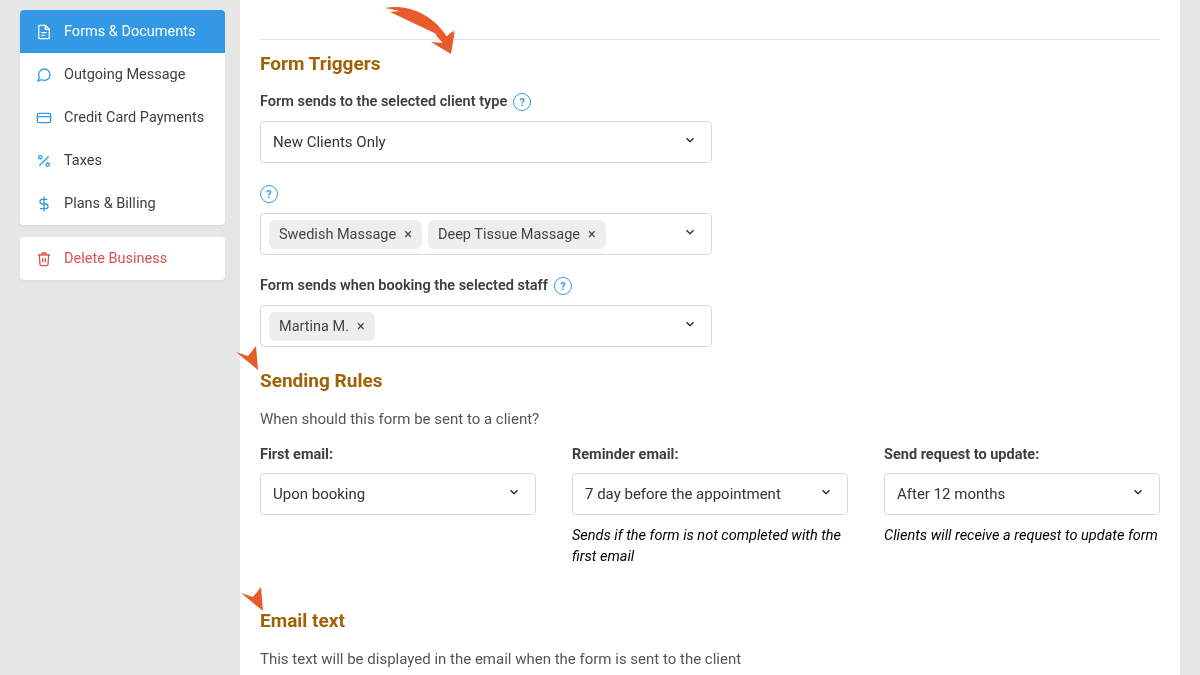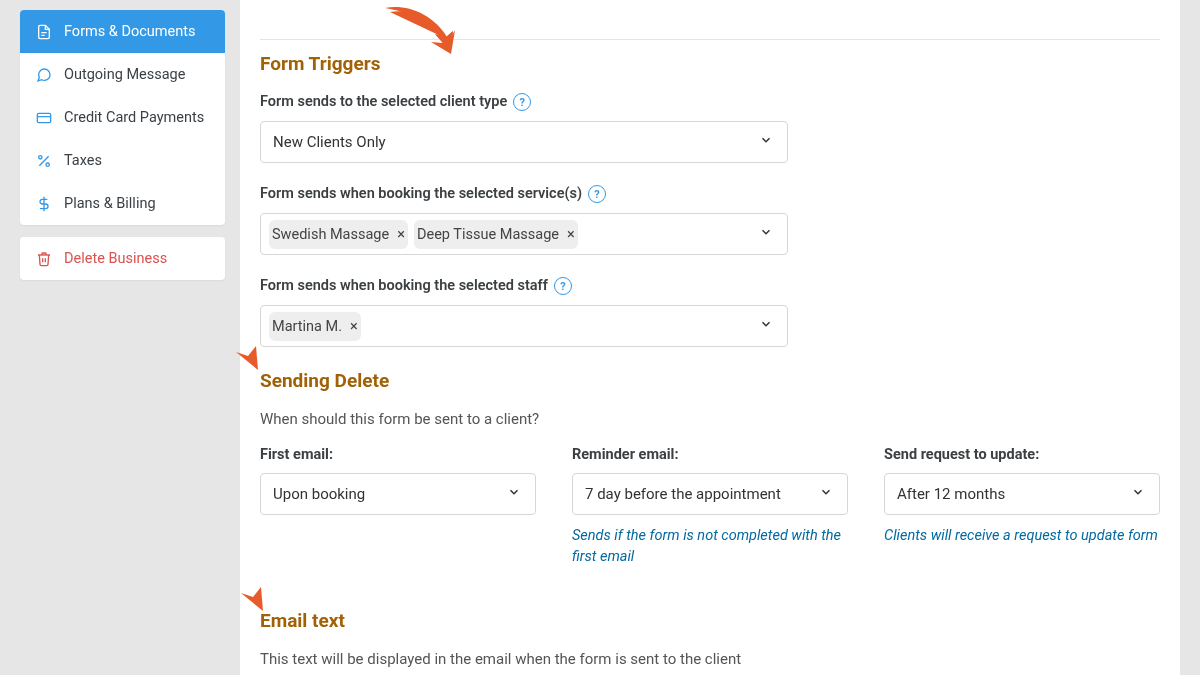--- a/index.html
+++ b/index.html
@@ -14,32 +14,32 @@
   .side-item.active .icon { color: #fff; }
   .side-item.danger { color: #d9534f; }
   .side-item.danger .icon { color: #d9534f; }
 
   
   .main { position: absolute; left: 240px; right: 20px; top: 0; bottom: 0; background: #fff; padding: 0 20px 40px 20px; overflow: hidden; }
   .main hr { border: none; border-top: 1px solid #e4e4e4; margin-top: 39px; }
   h2.section { font-size: 19px; font-weight: 700; color: #a16207; margin-top: 12px; margin-bottom: 18px; }
   .field-label { font-size: 14.5px; font-weight: 600; color: #3c4043; display: flex; align-items: flex-start; gap: 6px; margin-bottom: 10px; }
   .help-badge { display:inline-flex; align-items:center; justify-content:center; width:18px; height:18px; border:1.5px solid #3399e6; color:#3399e6; border-radius:50%; font-size:11px; font-weight:700; cursor:pointer; }
-  .select-box { position: relative; width: 528px; border: 1px solid #d7d7d7; border-radius: 4px; background:#fff; min-height: 42px; display:flex; align-items:center; padding: 4px 44px 4px 12px; font-size: 15px; color:#333; margin-bottom: 22px; flex-wrap: wrap; gap:6px;}
+  .select-box { position: relative; width: 452px; border: 1px solid #d7d7d7; border-radius: 4px; background:#fff; min-height: 42px; display:flex; align-items:center; padding: 4px 44px 4px 12px; font-size: 15px; color:#333; margin-bottom: 22px; flex-wrap: wrap; gap:6px;}
   .select-box .chev { position:absolute; right:14px; top:50%; transform:translateY(-50%); color:#333; }
-  .chip { background:#eeeeee; border-radius:6px; padding:6px 3px; font-size:14.5px; color:#444; display:inline-flex; align-items:center; gap:8px;}
+  .chip { background:#eeeeee; border-radius:6px; padding:6px 10px; font-size:14.5px; color:#444; display:inline-flex; align-items:center; gap:8px;}
   .chip .x { font-weight:400; cursor:pointer; }
 
   .subtext { font-size: 15px; color:#555; margin-bottom: 18px; }
 
   .triple { display:flex; gap: 36px; }
   .col { flex:1; }
   .col .field-label { font-weight:700; font-size:14.5px; }
   .col .select-box { width:100%; margin-bottom:10px; }
-  .hint { font-style: italic; color:#0369a1; font-size:14.5px; line-height:1.45; }
+  .hint { font-style: italic; color:#000000; font-size:14.5px; line-height:1.45; }
 
   
   .arrow { position:absolute; z-index:50; pointer-events:none; }
   svg.arrsvg path { fill:#e75b2b; }
 </style>
 </head>
 <body>
 
 <div class="sidebar">
   <div class="side-card">
@@ -117,21 +117,20 @@
     <span class="help-badge">?</span>
   </div>
   <div class="select-box">
     <span>New Clients Only</span>
     <span class="chev"><svg width="14" height="14" viewBox="0 0 24 24" fill="none" stroke="currentColor" stroke-width="2.5">
           <polyline points="6 9 12 15 18 9"></polyline>
         </svg></span>
   </div>
 
   <div class="field-label">
-    <span>Form sends when booking the selected service(s)</span>
     <span class="help-badge">?</span>
   </div>
   <div class="select-box" style="padding-left:8px;">
     <span class="chip">
         <span>Swedish Massage</span>
         <span class="x">×</span>
       </span>
     <span class="chip">
         <span>Deep Tissue Massage</span>
         <span class="x">×</span>
@@ -148,21 +147,21 @@
   <div class="select-box" style="padding-left:8px;">
     <span class="chip">
         <span>Martina M.</span>
         <span class="x">×</span>
       </span>
     <span class="chev"><svg width="14" height="14" viewBox="0 0 24 24" fill="none" stroke="currentColor" stroke-width="2.5">
           <polyline points="6 9 12 15 18 9"></polyline>
         </svg></span>
   </div>
 
-  <h2 class="section" style="margin-top:18px;">Sending Delete</h2>
+  <h2 class="section" style="margin-top:18px;">Sending Rules</h2>
   <div class="subtext">When should this form be sent to a client?</div>
 
   <div class="triple">
     <div class="col">
       <div class="field-label">First email:</div>
       <div class="select-box">
         <span>Upon booking</span>
         <span class="chev"><svg width="14" height="14" viewBox="0 0 24 24" fill="none" stroke="currentColor" stroke-width="2.5">
               <polyline points="6 9 12 15 18 9"></polyline>
             </svg></span>

